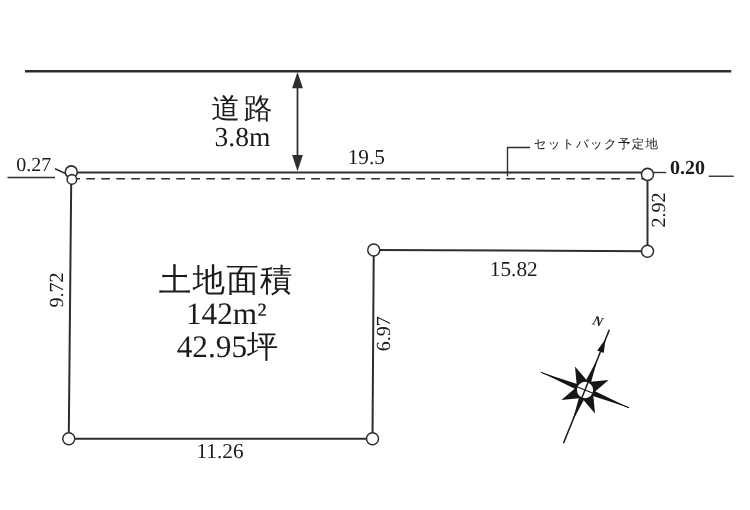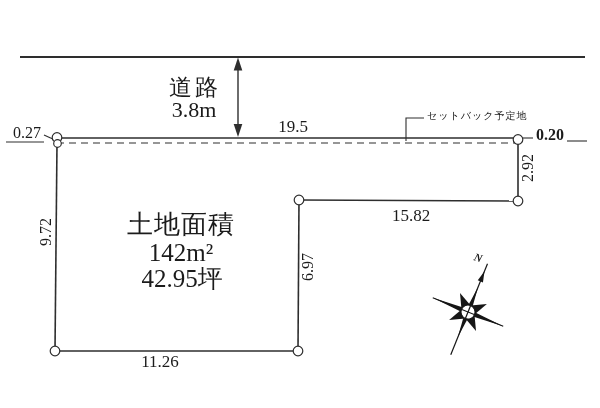--- a/index.html
+++ b/index.html
@@ -100,21 +100,21 @@
 
   <div class="label setback leftalign" style="left:427px;top:116px;">セットバック予定地</div>
 
   <div class="label dim-sm" style="left:27px;top:133px;">0.27</div>
   <div class="label dim-sm" style="left:550px;top:135px;font-weight:bold;">0.20</div>
 
   <div class="label dim" style="left:293px;top:126px;">19.5</div>
   <div class="label dim-sm vert" style="left:528px;top:168px;">2.92</div>
   <div class="label dim" style="left:411px;top:215px;">15.82</div>
   <div class="label dim-sm vert" style="left:308px;top:267px;">6.97</div>
-  <div class="label dim" style="left:160px;top:361px;">11.26</div>
+  <div class="label dim" style="left:176px;top:361px;">11.26</div>
   <div class="label dim-sm vert" style="left:46px;top:232px;">9.72</div>
 
   <div class="label area-title" style="left:181px;top:225px;text-align:center;">土地面積</div>
   <div class="label area-val" style="left:181px;top:252px;">142m²</div>
   <div class="label area-val" style="left:182px;top:278px;font-family:Liberation Serif, serif;">42.95坪</div>
 
   <div class="label north" style="left:478px;top:258px;">N</div>
 </div>
 
 </body></html>

